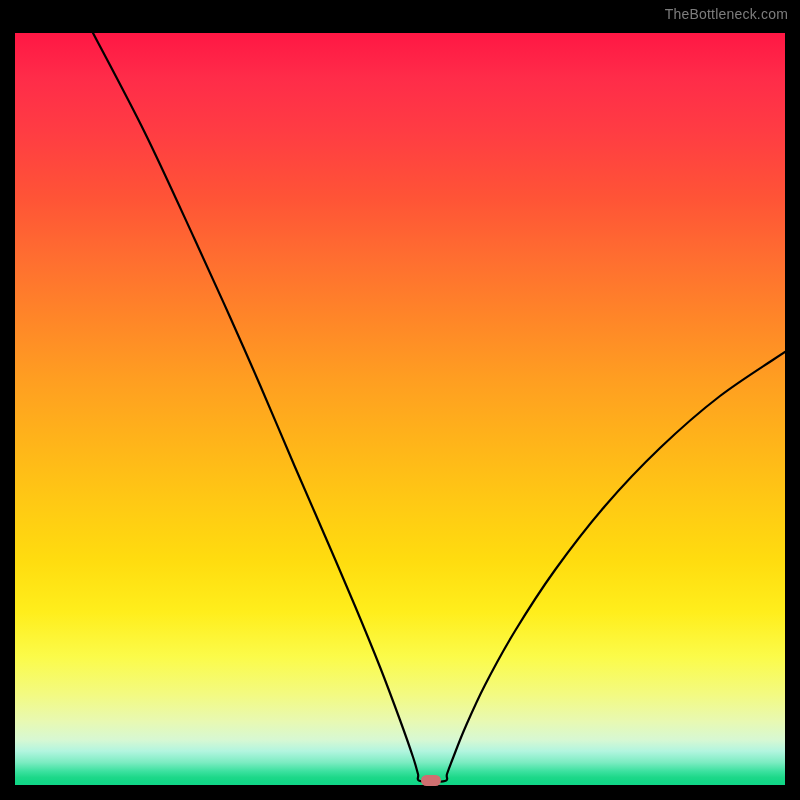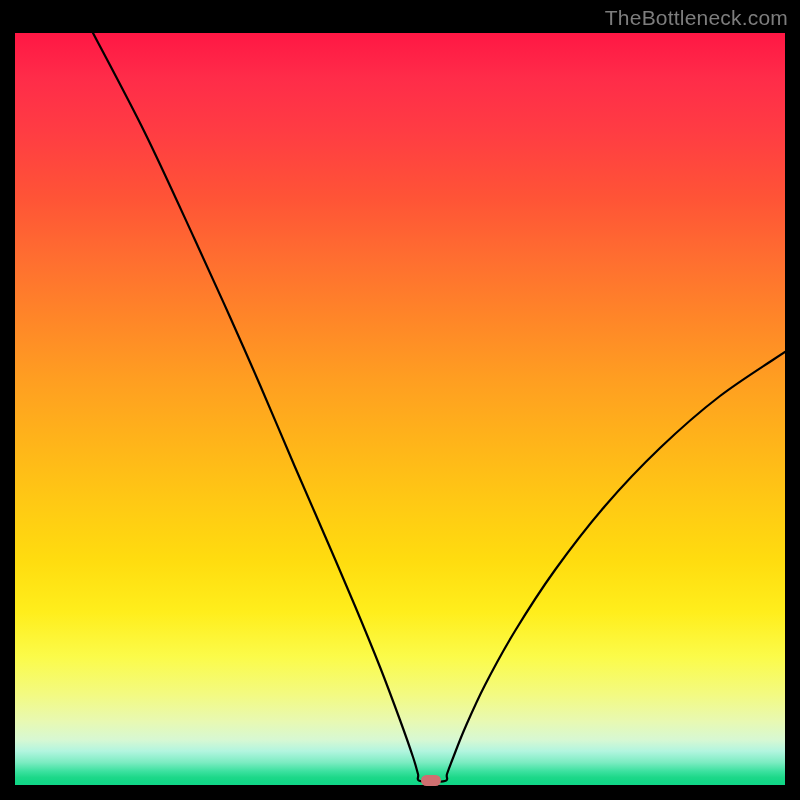--- a/index.html
+++ b/index.html
@@ -59,21 +59,21 @@
     height: 11px;
     background: #cf6f70;
     border-radius: 6px;
   }
   .watermark {
     position: absolute;
     top: 6px;
     right: 12px;
     color: #7d7d7d;
     font-family: Arial, Helvetica, sans-serif;
-    font-size: 21px;
+    font-size: 14px;
     font-weight: 500;
     letter-spacing: 0.2px;
     user-select: none;
   }
 </style>
 </head>
 <body>
 
 <div class="wrap">
   <div class="watermark">TheBottleneck.com</div>

